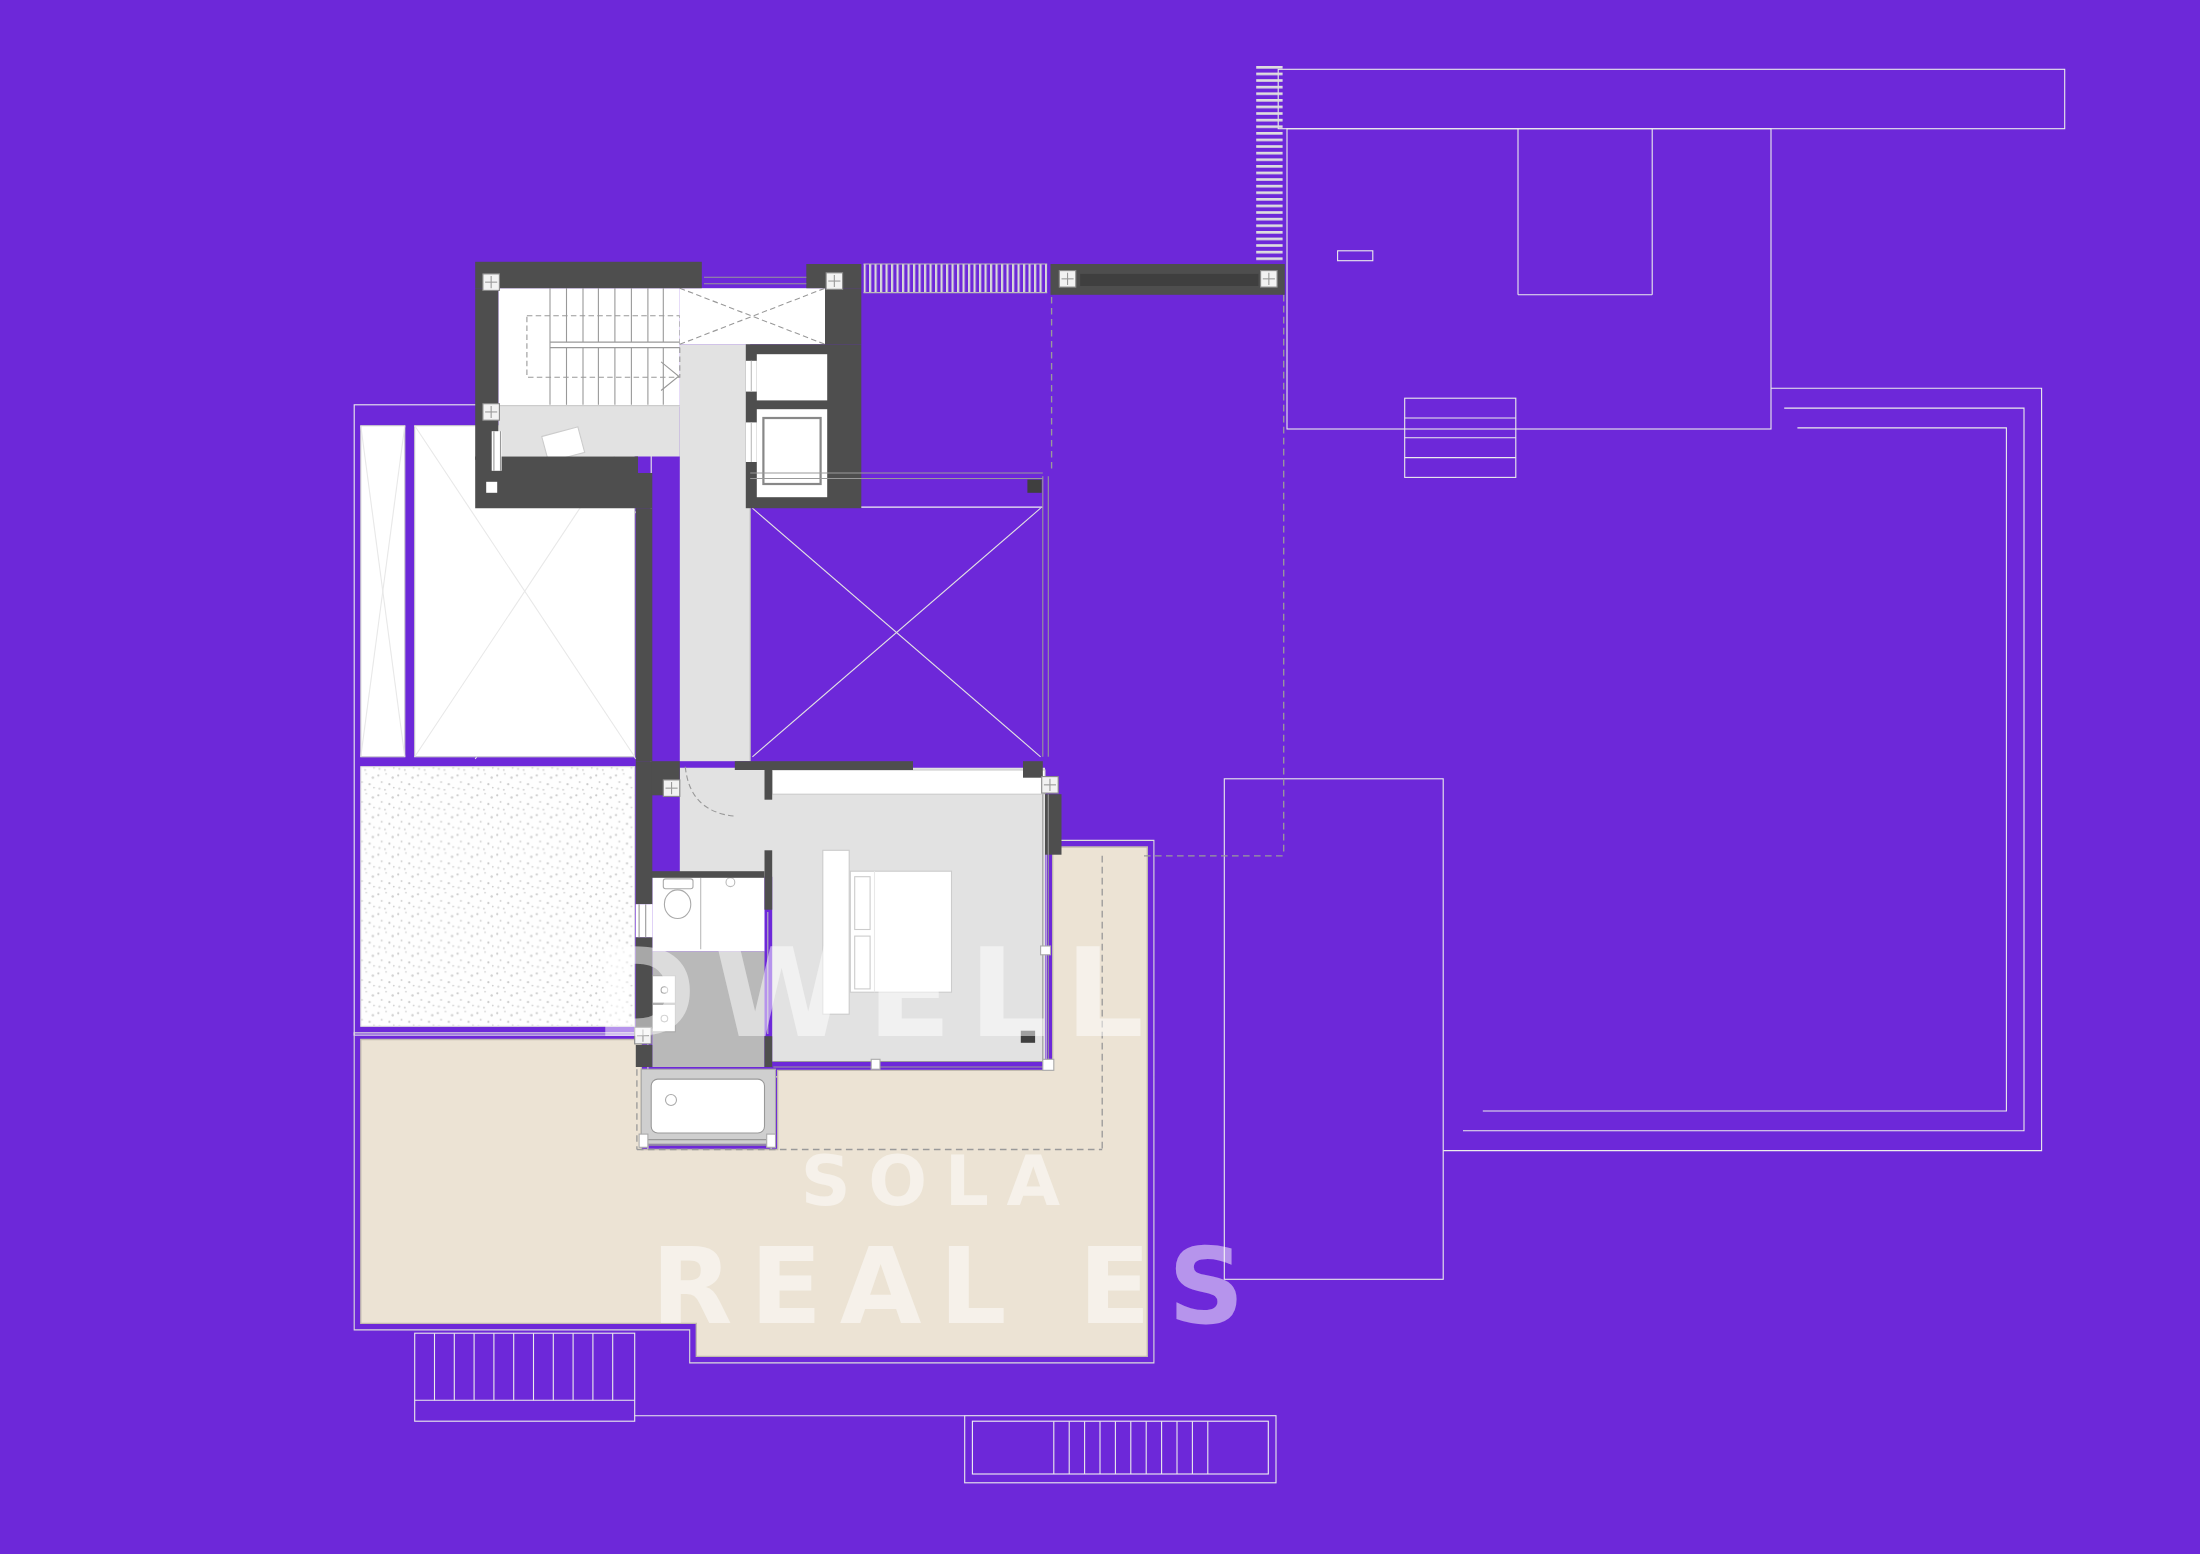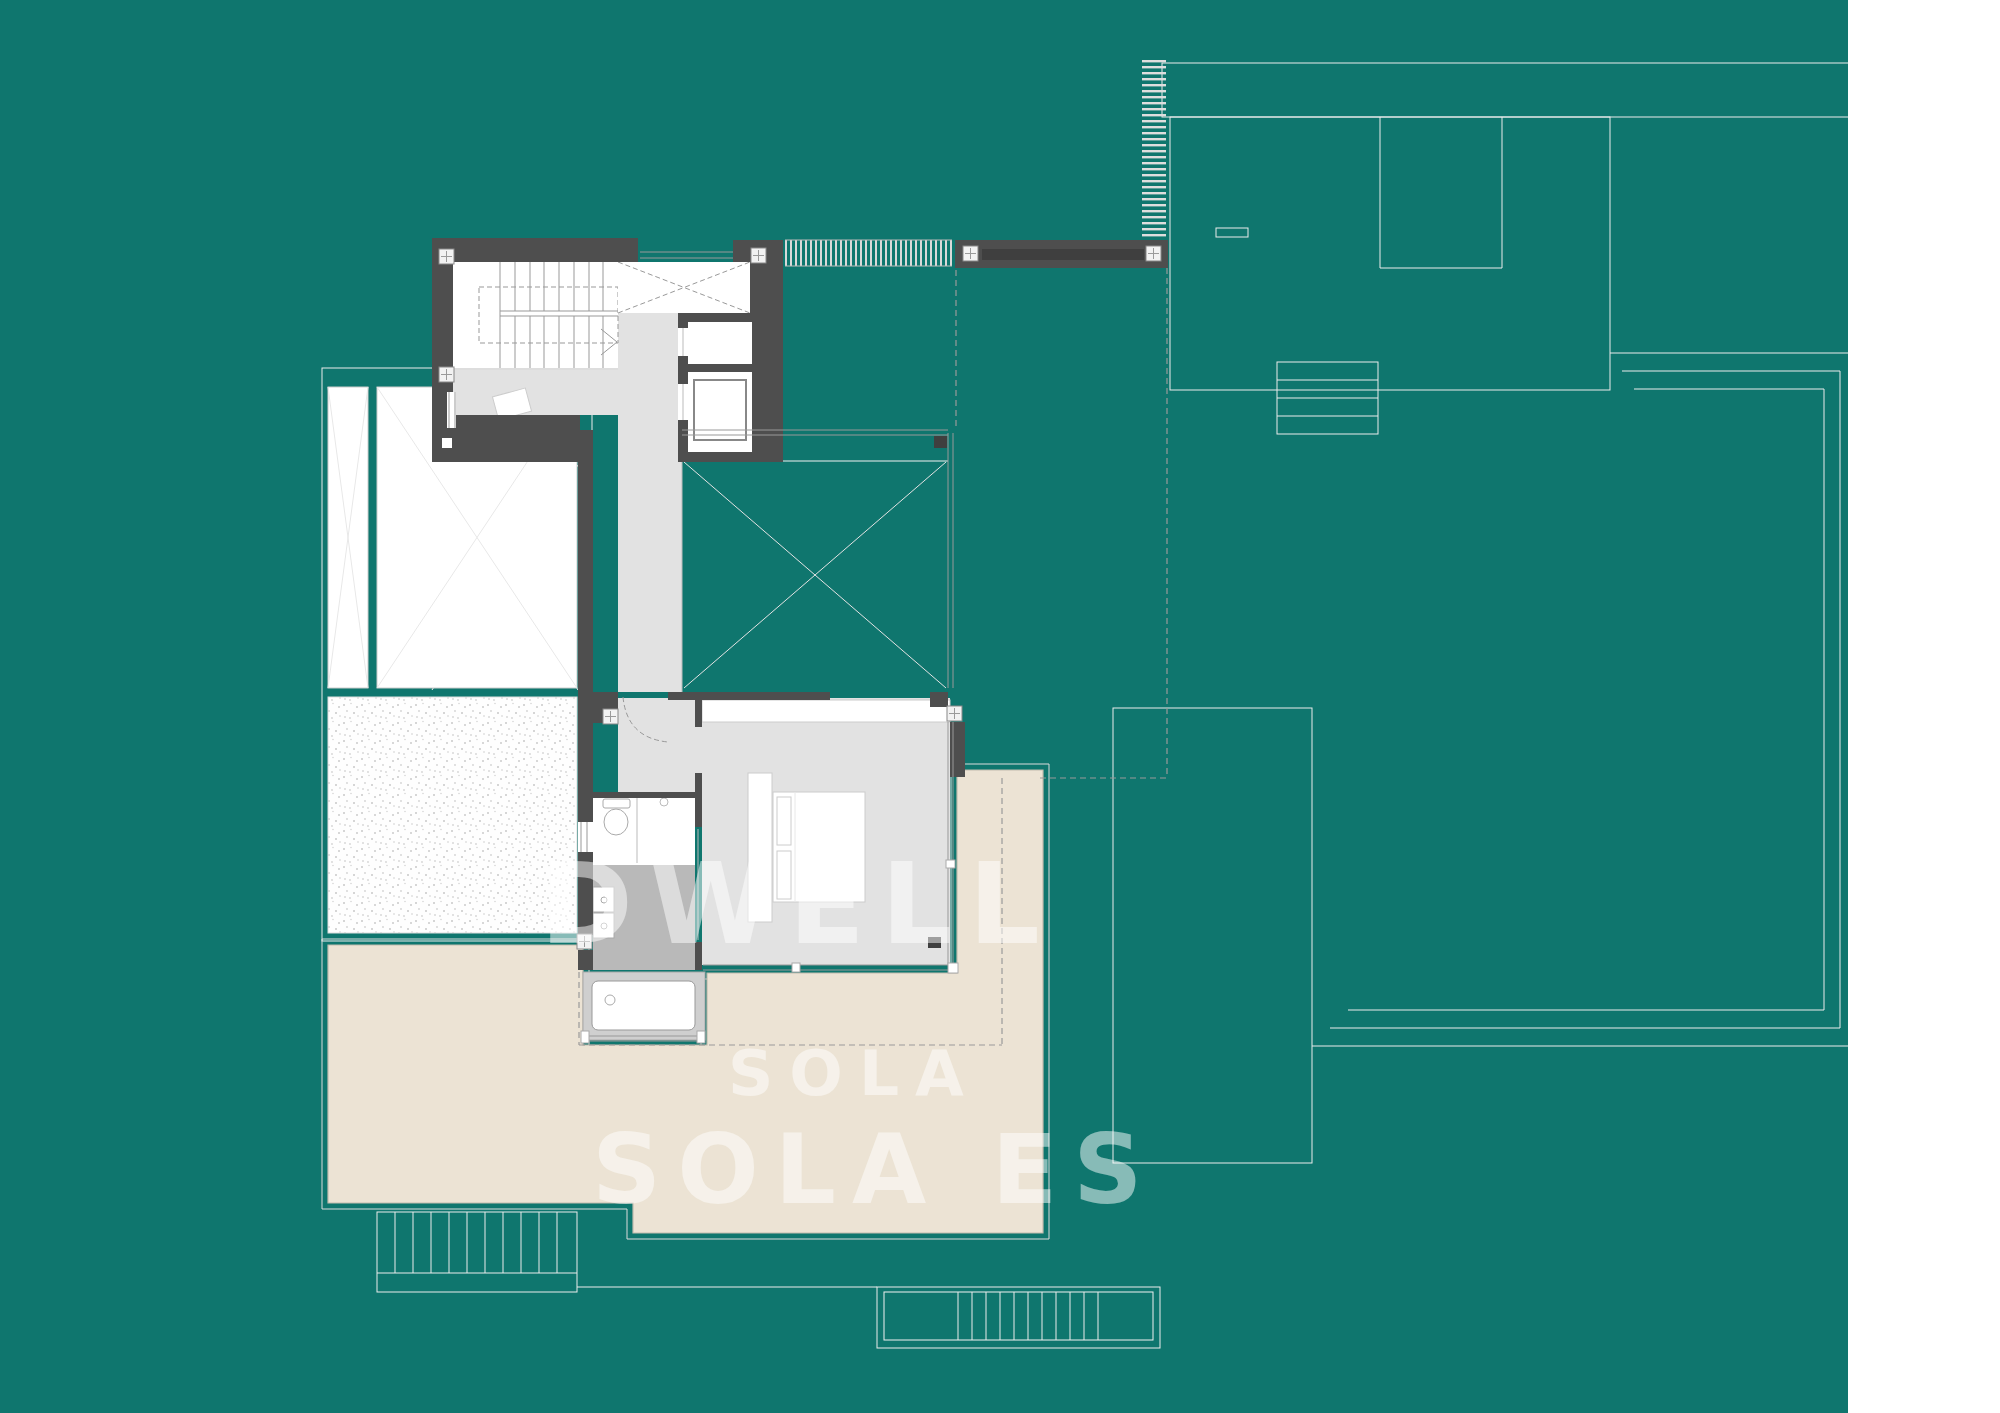--- a/index.html
+++ b/index.html
@@ -1,16 +1,16 @@
 <!DOCTYPE html>
 <html style="--wall: #4e4e4e; --wallDark: #3f3f3f; --floor: #e2e2e2; --bathFloor: #b9b9b9; --tubSurround: #cfcfcf; --terrace: #ece3d4; --terraceEdge: #c2bbae; --gravelDot: #c9c9c9; --faint: #ececec; --lineMid: #999999; --dash: #9a9a9a; --watermark: rgba(255,255,255,0.5);"><head>
 <meta charset="utf-8">
 <style>
   html,body{margin:0;padding:0;background:#ffffff;}
-  .stage{position:relative;width:1848px;height:1413px;background:#0f766e;overflow:hidden;
+  .stage{position:relative;width:2000px;height:1413px;background:#6d28d9;overflow:hidden;
          font-family:"DejaVu Sans","Liberation Sans",sans-serif;}
   svg{position:absolute;left:0;top:0;}
   
   .wall{fill:var(--wall,#4e4e4e);}
   .wallDark{fill:var(--wallDark,#3f3f3f);}
   .floor{fill:var(--floor,#e2e2e2);}
   .bath{fill:var(--bathFloor,#b9b9b9);}
   .terr{fill:var(--terrace,#ece3d4);stroke:var(--terraceEdge,#c2bbae);stroke-width:1.2;}
   .terrOut{fill:none;stroke:#dcdcdc;stroke-width:1;}
   .w{fill:#ffffff;}
@@ -335,14 +335,14 @@
     <g>
       <rect class="mk" x="603" y="709" width="15" height="15"></rect>
           <line class="mkx" x1="605" y1="716.5" x2="616" y2="716.5"></line>
           <line class="mkx" x1="610.5" y1="711" x2="610.5" y2="722"></line>
     </g>
   </g>
 </svg>
 
 <div class="wm" style="left:540px;top:848px;font-size:112px;">DWELL</div>
 <div class="wm" style="left:728px;top:1042px;font-size:63px;">SOLA</div>
-<div class="wm" style="left:592px;top:1122px;font-size:96px;">SOLA ES</div>
+<div class="wm" style="left:592px;top:1122px;font-size:96px;">REAL ES</div>
 </div>
 
 </body></html>

